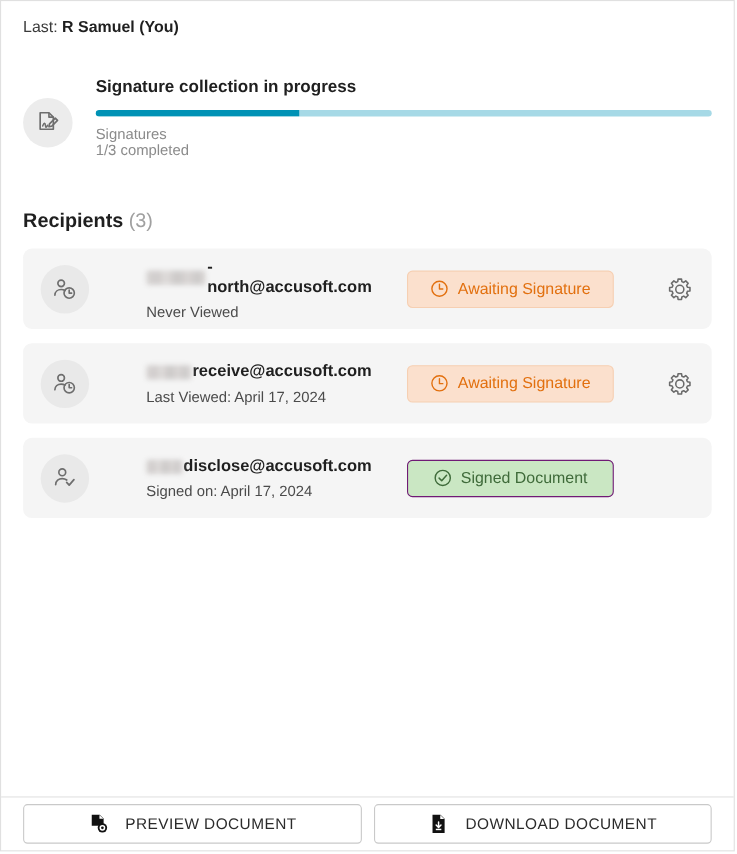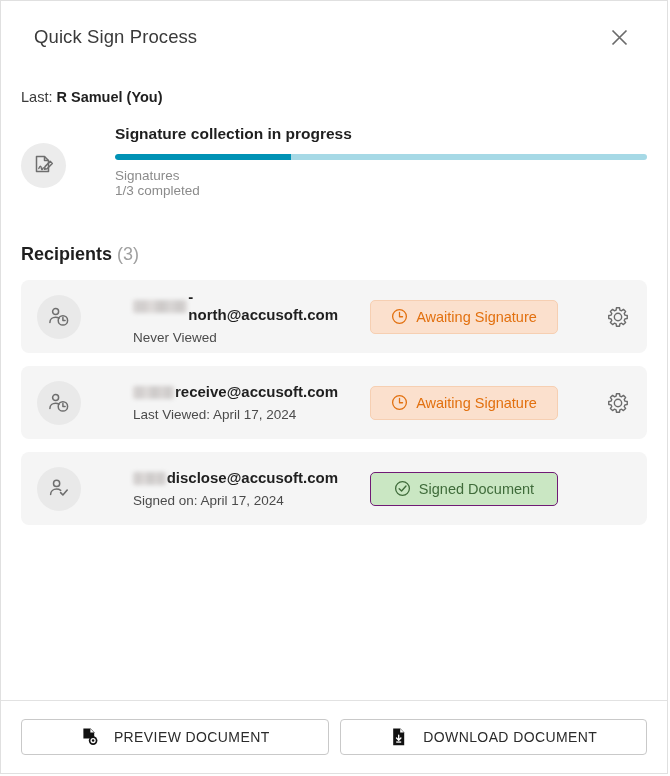--- a/index.html
+++ b/index.html
@@ -67,22 +67,21 @@
     margin-left: 0px;
     white-space: nowrap;
   }
   .from-label { color: #3a3a3a; }
   .from-value { font-weight: bold; color: #1f1f1f; }
 
   
   .progress-block {
     display: flex;
     align-items: flex-start;
-    margin-top: 20px;
-    gap: 28px;
+    margin-top: 38px;
   }
   .progress-avatar {
     width: 45px;
     height: 45px;
     border-radius: 50%;
     background: #ececec;
     flex: 0 0 45px;
     display: flex;
     align-items: center;
     justify-content: center;
@@ -224,21 +223,21 @@
     flex: 0 0 auto;
     width: 30px;
     height: 30px;
     margin-left: 13px;
   }
 
   
   .footer {
     flex: 0 0 auto;
     border-top: 1px solid #e2e2e2;
-    padding: 18px 20px;
+    padding: 6px 20px;
     display: flex;
     gap: 11px;
     box-sizing: border-box;
   }
   .footer-btn {
     flex: 1 1 0;
     height: 34px;
     border: 1px solid #c9c9c9;
     border-radius: 4px;
     background: #ffffff;
@@ -251,28 +250,20 @@
     cursor: pointer;
     letter-spacing: .4px;
   }
   .footer-btn svg { display:block; }
 </style>
 </head>
 <body>
 
 <div class="dialog">
 
-  <div class="header">
-    <div class="header-title">Quick Sign Process</div>
-    <div class="close-btn">
-      <svg width="19" height="19" viewBox="0 0 19 19">
-        <path d="M2.5 2.5 L16.5 16.5 M16.5 2.5 L2.5 16.5" stroke="#6b6b6b" stroke-width="1.7" fill="none"></path>
-      </svg>
-    </div>
-  </div>
 
   <div class="body">
 
     <div class="from-line">
       <span class="from-label">Last:</span>
       <span class="from-value">R Samuel (You)</span>
     </div>
 
     <div class="progress-block">
       <div class="progress-avatar">

